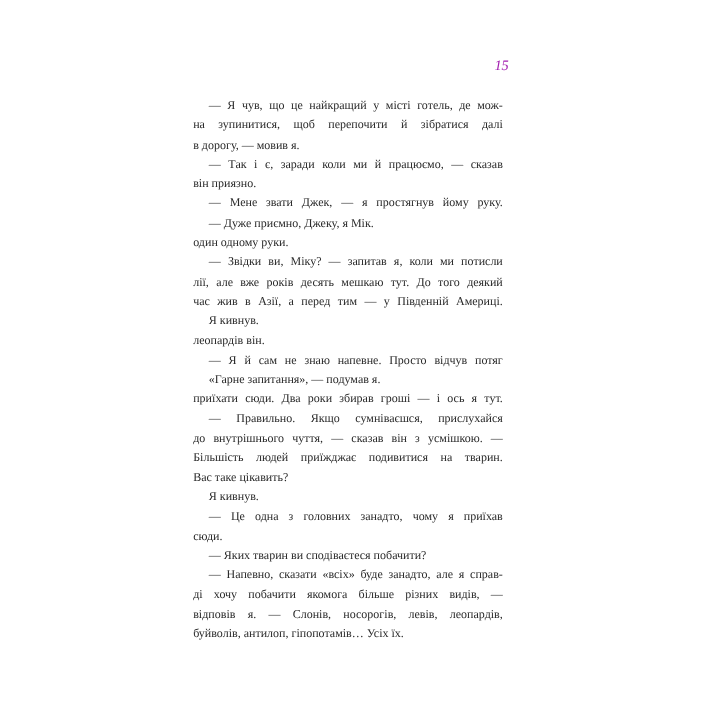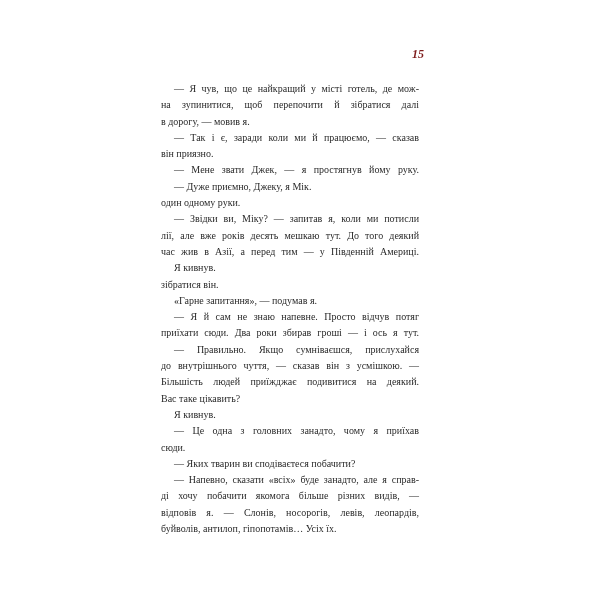--- a/index.html
+++ b/index.html
@@ -3,22 +3,22 @@
 <meta charset="utf-8">
 <style>
   html, body { margin: 0; padding: 0; }
   body {
     width: 600px; height: 600px; background: #ffffff; position: relative; overflow: hidden;
     font-family: "DejaVu Serif", "Liberation Serif", serif;
     color: #2a2a2a;
   }
   .page-number {
     position: absolute; left: 412px; top: 47px;
-    font-family: "Liberation Serif", serif; font-style: italic; font-weight: bold;
-    font-size: 12px; color: #7f1d1d;
+    font-family: "Liberation Serif", serif; font-style: italic; font-weight: normal;
+    font-size: 12px; color: #a21caf;
   }
   .text-block {
     position: absolute; left: 161px; top: 81px; width: 258px;
     font-family: "Liberation Serif", serif;
     font-size: 10px; line-height: 16.3px;
   }
   .line { white-space: nowrap; display: block; height: 16.3px; }
   .line.indent { padding-left: 13px; }
   .line.justify { text-align: justify; text-align-last: justify; white-space: normal; }
 </style>
@@ -33,27 +33,27 @@
     <span class="line">в дорогу, — мовив я.</span>
     <span class="line indent justify">— Так і є, заради коли ми й працюємо, — сказав</span>
     <span class="line">він приязно.</span>
     <span class="line indent justify">— Мене звати Джек, — я простягнув йому руку.</span>
     <span class="line indent">— Дуже приємно, Джеку, я Мік.</span>
     <span class="line">один одному руки.</span>
     <span class="line indent justify">— Звідки ви, Міку? — запитав я, коли ми потисли</span>
     <span class="line justify">лії, але вже років десять мешкаю тут. До того деякий</span>
     <span class="line justify">час жив в Азії, а перед тим — у Південній Америці.</span>
     <span class="line indent">Я кивнув.</span>
-    <span class="line">зібратися він.</span>
+    <span class="line">леопардів він.</span>
+    <span class="line indent justify">— Я й сам не знаю напевне. Просто відчув потяг</span>
     <span class="line indent">«Гарне запитання», — подумав я.</span>
-    <span class="line indent justify">— Я й сам не знаю напевне. Просто відчув потяг</span>
     <span class="line justify">приїхати сюди. Два роки збирав гроші — і ось я тут.</span>
     <span class="line indent justify">— Правильно. Якщо сумніваєшся, прислухайся</span>
     <span class="line justify">до внутрішнього чуття, — сказав він з усмішкою. —</span>
-    <span class="line justify">Більшість людей приїжджає подивитися на деякий.</span>
+    <span class="line justify">Більшість людей приїжджає подивитися на тварин.</span>
     <span class="line">Вас таке цікавить?</span>
     <span class="line indent">Я кивнув.</span>
     <span class="line indent justify">— Це одна з головних занадто, чому я приїхав</span>
     <span class="line">сюди.</span>
     <span class="line indent">— Яких тварин ви сподіваєтеся побачити?</span>
     <span class="line indent justify">— Напевно, сказати «всіх» буде занадто, але я справ-</span>
     <span class="line justify">ді хочу побачити якомога більше різних видів, —</span>
     <span class="line justify">відповів я. — Слонів, носорогів, левів, леопардів,</span>
     <span class="line">буйволів, антилоп, гіпопотамів… Усіх їх.</span>
   </div>

